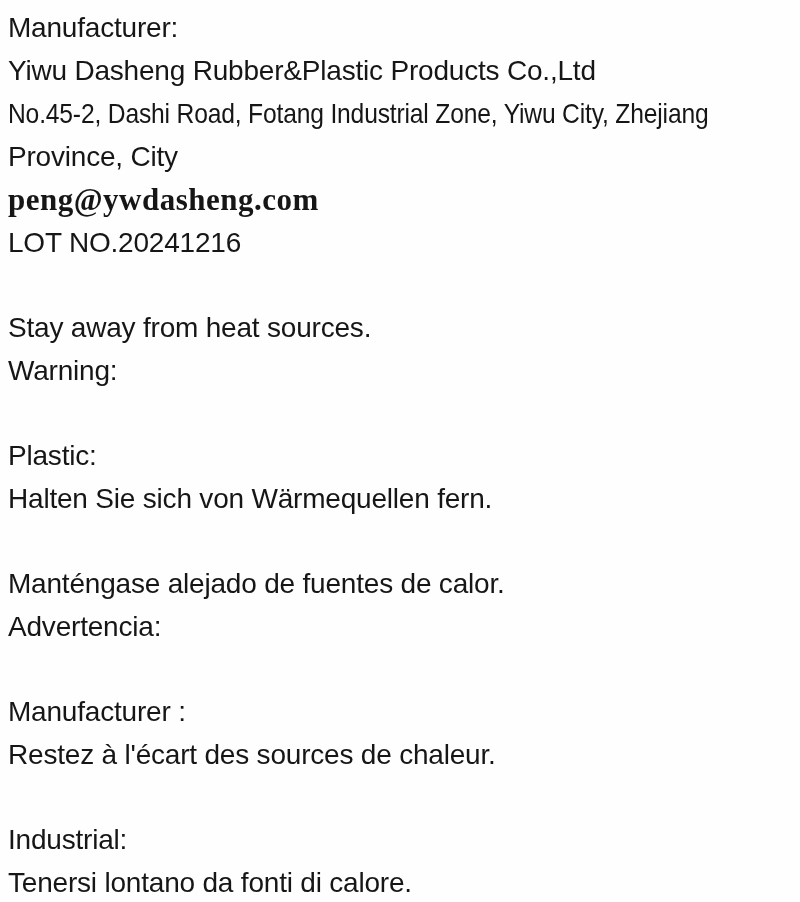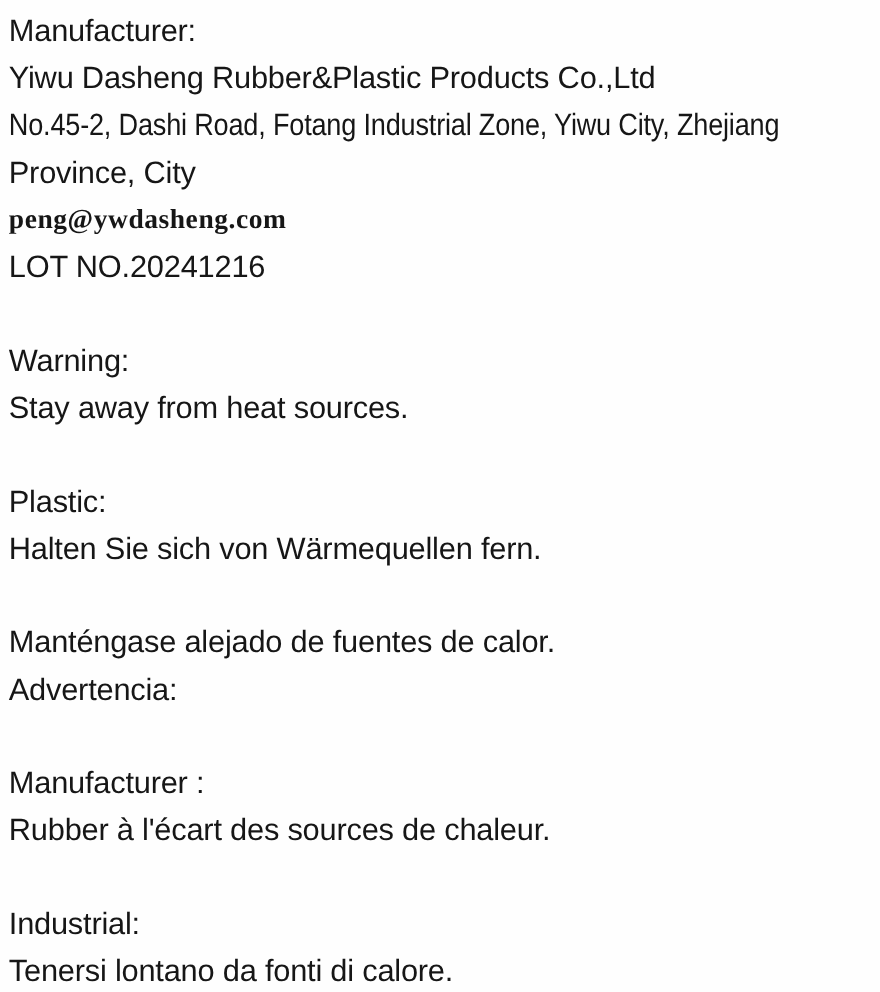--- a/index.html
+++ b/index.html
@@ -27,21 +27,21 @@
       font-weight: normal;
     }
     
     .squeeze {
       transform: scaleX(0.88);
       transform-origin: 0 50%;
     }
     .email {
       font-family: "Liberation Serif", serif;
       font-weight: bold;
-      font-size: 25px;
+      font-size: 31px;
       letter-spacing: 0.5px;
     }
     .section {
       margin-top: 42px;
     }
   </style>
 </head>
 <body>
 
 <div class="doc">
@@ -49,37 +49,37 @@
   <div>
     <div class="line heading">Manufacturer:</div>
     <div class="line">Yiwu Dasheng Rubber&amp;Plastic Products Co.,Ltd</div>
     <div class="line squeeze">No.45-2, Dashi Road, Fotang Industrial Zone, Yiwu City, Zhejiang</div>
     <div class="line">Province, City</div>
     <div class="line email">peng@ywdasheng.com</div>
     <div class="line">LOT NO.20241216</div>
   </div>
 
   <div class="section">
+    <div class="line">Stay away from heat sources.</div>
     <div class="line heading">Warning:</div>
-    <div class="line">Stay away from heat sources.</div>
   </div>
 
   <div class="section">
     <div class="line heading">Plastic:</div>
     <div class="line">Halten Sie sich von Wärmequellen fern.</div>
   </div>
 
   <div class="section">
     <div class="line">Manténgase alejado de fuentes de calor.</div>
     <div class="line heading">Advertencia:</div>
   </div>
 
   <div class="section">
     <div class="line heading">Manufacturer :</div>
-    <div class="line">Rubber à l'écart des sources de chaleur.</div>
+    <div class="line">Restez à l'écart des sources de chaleur.</div>
   </div>
 
   <div class="section">
     <div class="line heading">Industrial:</div>
     <div class="line">Tenersi lontano da fonti di calore.</div>
   </div>
 
 </div>
 
 </body></html>

